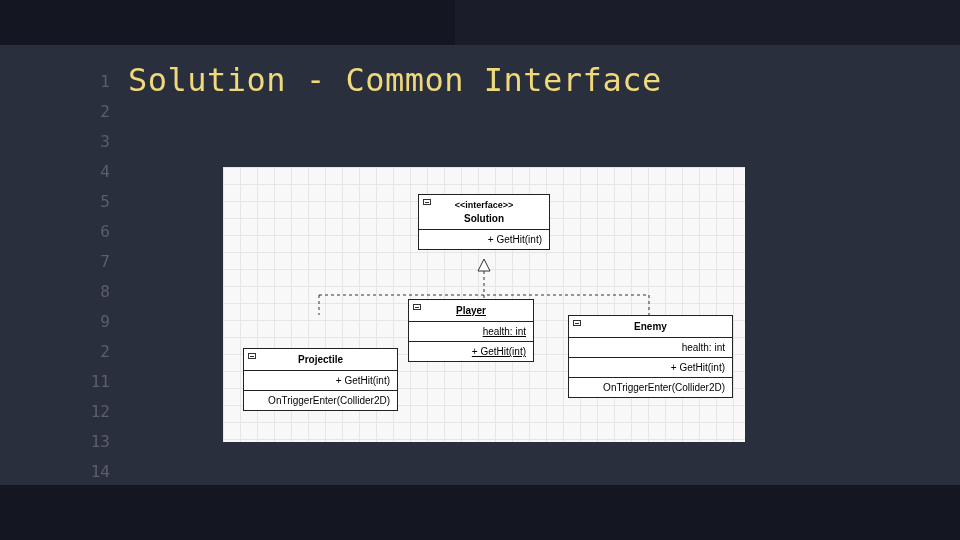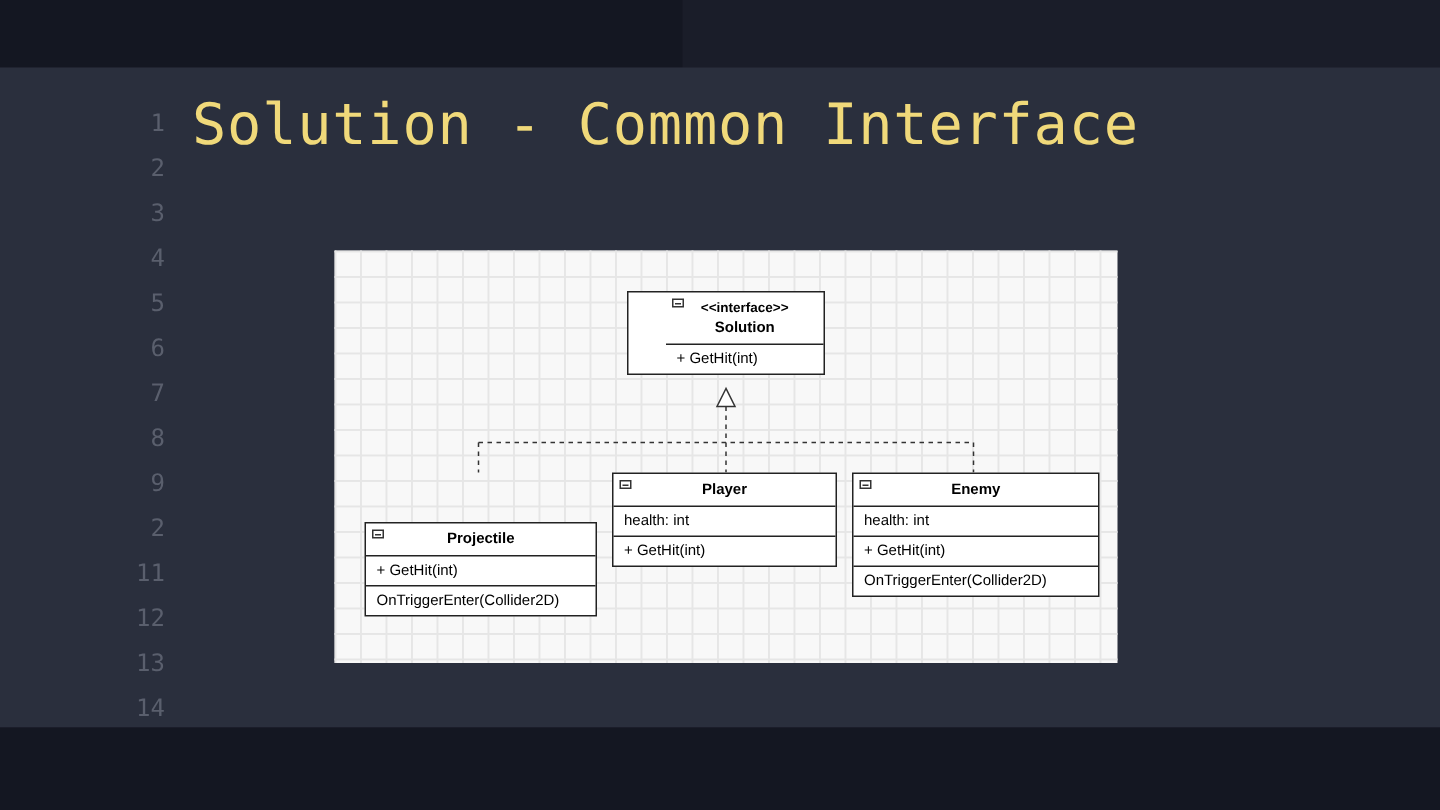--- a/index.html
+++ b/index.html
@@ -37,21 +37,21 @@
     font-size: 16px;
     line-height: 30px;
     text-align: right;
     width: 28px;
   }
   .line-numbers span { display: block; }
   .title {
     position: absolute;
     left: 128px; top: 16px;
     color: #f0d97a;
-    font-size: 38px;
+    font-size: 32px;
     font-family: "Consolas", "Monaco", monospace;
     letter-spacing: 0.5px;
   }
   .diagram {
     position: absolute;
     left: 223px; top: 122px;
     width: 522px; height: 275px;
     background: #f8f8f8;
     background-image:
       linear-gradient(to right, #e6e6e6 1px, transparent 1px),
@@ -63,20 +63,21 @@
     background: #ffffff;
     border: 1.2px solid #222;
     font-family: Arial, sans-serif;
     font-size: 10px;
     color: #000;
   }
   .uml .sec {
     border-bottom: 1.2px solid #222;
     padding: 4px 7px;
     position: relative;
+    text-align: right;
   }
   .uml .sec:last-child { border-bottom: none; }
   .uml .hdr { font-weight: bold; text-align: center; line-height: 13px; }
   .uml .stereo { font-weight: bold; font-size: 9px; }
   .uml .box-ico {
     position: absolute;
     left: 4px; top: 4px;
     width: 8px; height: 6px;
     border: 1px solid #333;
     background:#fff;
@@ -126,39 +127,39 @@
 
       <line x1="261" y1="104" x2="261" y2="128" stroke="#333" stroke-width="1" stroke-dasharray="3,3"></line>
 
       <line x1="96" y1="128" x2="426" y2="128" stroke="#333" stroke-width="1" stroke-dasharray="3,3"></line>
 
       <line x1="96" y1="128" x2="96" y2="148" stroke="#333" stroke-width="1" stroke-dasharray="3,3"></line>
       <line x1="261" y1="128" x2="261" y2="148" stroke="#333" stroke-width="1" stroke-dasharray="3,3"></line>
       <line x1="426" y1="128" x2="426" y2="148" stroke="#333" stroke-width="1" stroke-dasharray="3,3"></line>
     </svg>
 
-    <div class="uml" style="left:195px; top:27px; width:132px;padding-left:25px;">
+    <div class="uml" style="left:195px; top:27px; width:132px;">
       <div class="sec hdr">
         <span class="box-ico"></span>
         <div class="stereo">&lt;&lt;interface&gt;&gt;</div>
         <div>Solution</div>
       </div>
       <div class="sec">+ GetHit(int)</div>
     </div>
 
     <div class="uml" style="left:20px; top:148px; width:155px;margin-top:33px;">
       <div class="sec hdr">
         <span class="box-ico"></span>
         <span>Projectile</span>
       </div>
       <div class="sec">+ GetHit(int)</div>
       <div class="sec">OnTriggerEnter(Collider2D)</div>
     </div>
 
-    <div class="uml" style="left:185px; top:148px; width:150px;">
+    <div class="uml" style="left:185px; top:132px; width:126px;text-decoration:underline;">
       <div class="sec hdr">
         <span class="box-ico"></span>
         <span>Player</span>
       </div>
       <div class="sec">health: int</div>
       <div class="sec">+ GetHit(int)</div>
     </div>
 
     <div class="uml" style="left:345px; top:148px; width:165px;">
       <div class="sec hdr">

